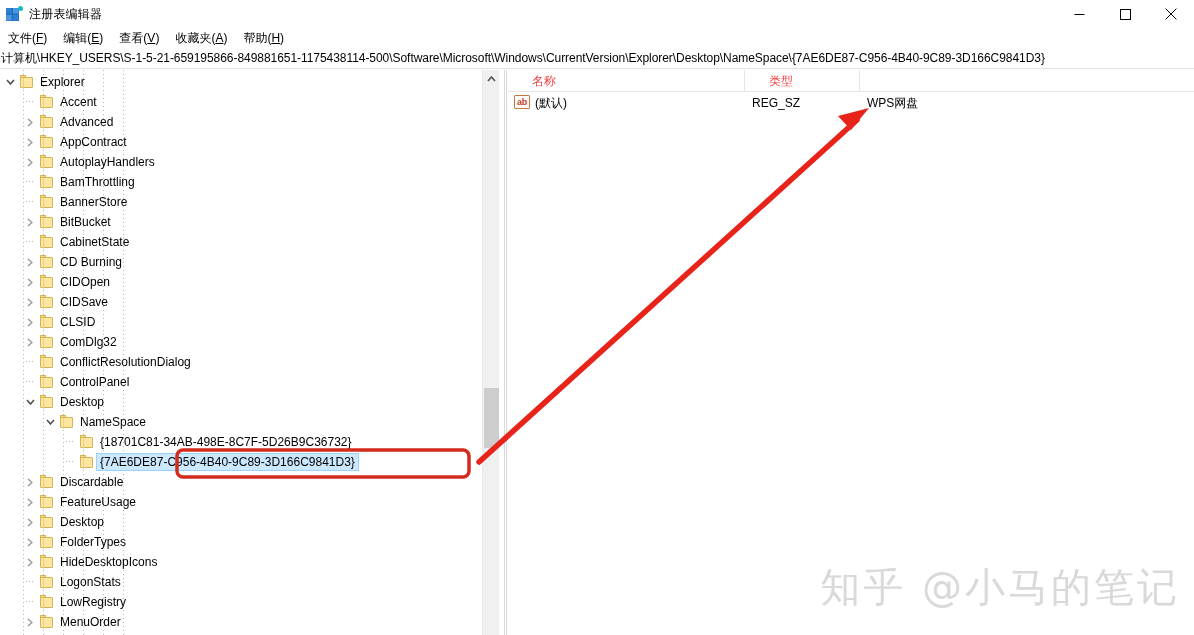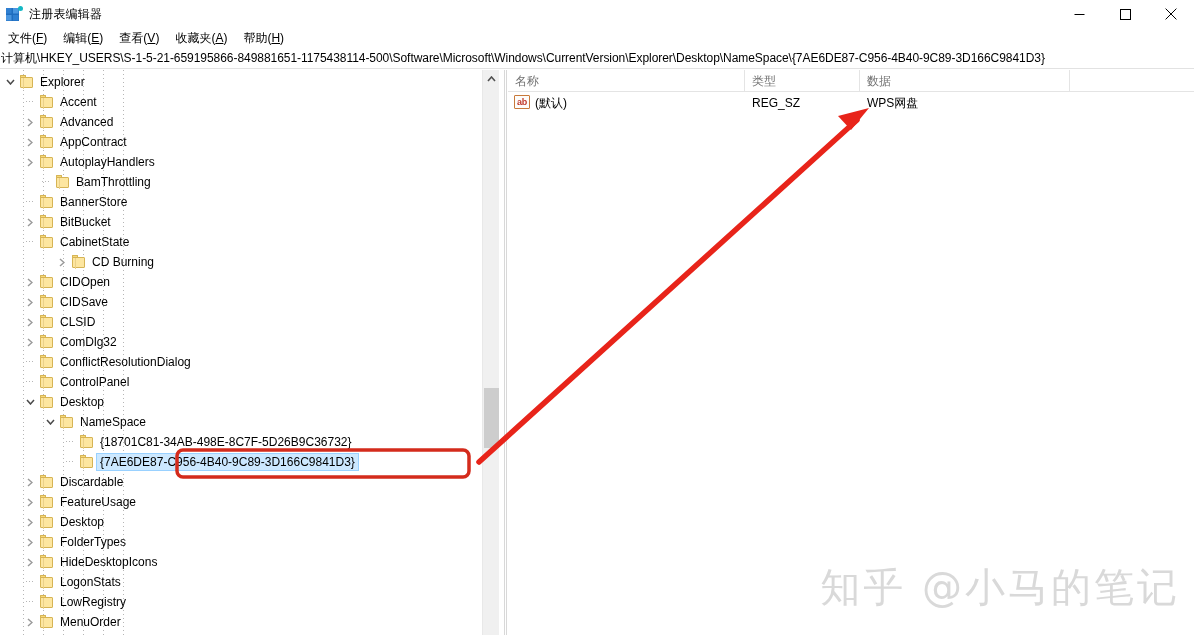--- a/index.html
+++ b/index.html
@@ -142,21 +142,21 @@
   #list-pane {
     position:absolute; left:508px; top:0; width:686px; height:565px;
     background:#ffffff;
   }
   #list-header {
     position:absolute; left:0; top:0; width:686px; height:22px;
     border-bottom:1px solid #e4e4e4; background:#ffffff;
   }
   .col-head {
     position:absolute; top:0; height:22px; line-height:22px;
-    font-size:12px; color:#737373; padding-left:7px;
+    font-size:12px; color:#ef4444; padding-left:24px;
     border-right:1px solid #e4e4e4;
   }
   .list-row {
     position:absolute; left:0; height:22px; width:686px;
     display:flex; align-items:center; font-size:12px; color:#000;
   }
   .cell { position:absolute; white-space:nowrap; }
   .ab-icon {
     position:absolute; left:6px; top:3px; width:16px; height:14px;
     border:1px solid #c8793a; background:#fdfcfa; border-radius:1px;
@@ -280,21 +280,21 @@
             <svg width="6" height="9" viewBox="0 0 6 9">
               <path d="M1 1 L5 4.5 L1 8" fill="none" stroke="#9a9a9a" stroke-width="1.5"></path>
             </svg>
           </div>
           <div class="folder" style="left: 40px; top: 3px;">
             <div class="tab"></div>
             <div class="body"></div>
           </div>
           <div class="label" style="left: 60px;">AutoplayHandlers</div>
         </div>
-        <div class="row" style="position: absolute; left: 16px; right: 0px; top: 102px; padding-left: 44px;">
+        <div class="row" style="position: absolute; left: 0px; right: 0px; top: 102px; padding-left: 44px;">
           <div class="stub" style="left: 22px;"></div>
           <div class="folder" style="left: 40px; top: 3px;">
             <div class="tab"></div>
             <div class="body"></div>
           </div>
           <div class="label" style="left: 60px;">BamThrottling</div>
         </div>
         <div class="row" style="position: absolute; left: 0px; right: 0px; top: 122px;">
           <div class="stub" style="left: 22px;"></div>
           <div class="folder" style="left: 40px; top: 3px;">
@@ -316,21 +316,21 @@
           <div class="label" style="left: 60px;">BitBucket</div>
         </div>
         <div class="row" style="position: absolute; left: 0px; right: 0px; top: 162px;">
           <div class="stub" style="left: 22px;"></div>
           <div class="folder" style="left: 40px; top: 3px;">
             <div class="tab"></div>
             <div class="body"></div>
           </div>
           <div class="label" style="left: 60px;">CabinetState</div>
         </div>
-        <div class="row" style="position: absolute; left: 0px; right: 0px; top: 182px; margin-left: 32px;">
+        <div class="row" style="position: absolute; left: 0px; right: 0px; top: 182px;">
           <div class="twisty" style="left: 22px;">
             <svg width="6" height="9" viewBox="0 0 6 9">
               <path d="M1 1 L5 4.5 L1 8" fill="none" stroke="#9a9a9a" stroke-width="1.5"></path>
             </svg>
           </div>
           <div class="folder" style="left: 40px; top: 3px;">
             <div class="tab"></div>
             <div class="body"></div>
           </div>
           <div class="label" style="left: 60px;">CD Burning</div>
@@ -538,21 +538,20 @@
     </div>
     <div class="sb-thumb"></div>
   </div>
 
   <div id="splitter"></div>
 
   <div id="list-pane">
     <div id="list-header">
         <div class="col-head" style="left: 0px; width: 237px;">名称</div>
         <div class="col-head" style="left: 237px; width: 115px;">类型</div>
-        <div class="col-head" style="left: 352px; width: 210px;">数据</div>
       </div>
     <div id="list-body">
         <div class="list-row" style="top: 22px;">
           <div class="ab-icon">ab</div>
           <div class="cell" style="left: 27px;">(默认)</div>
           <div class="cell" style="left: 244px;">REG_SZ</div>
           <div class="cell" style="left: 359px;">WPS网盘</div>
         </div>
       </div>
   </div>

